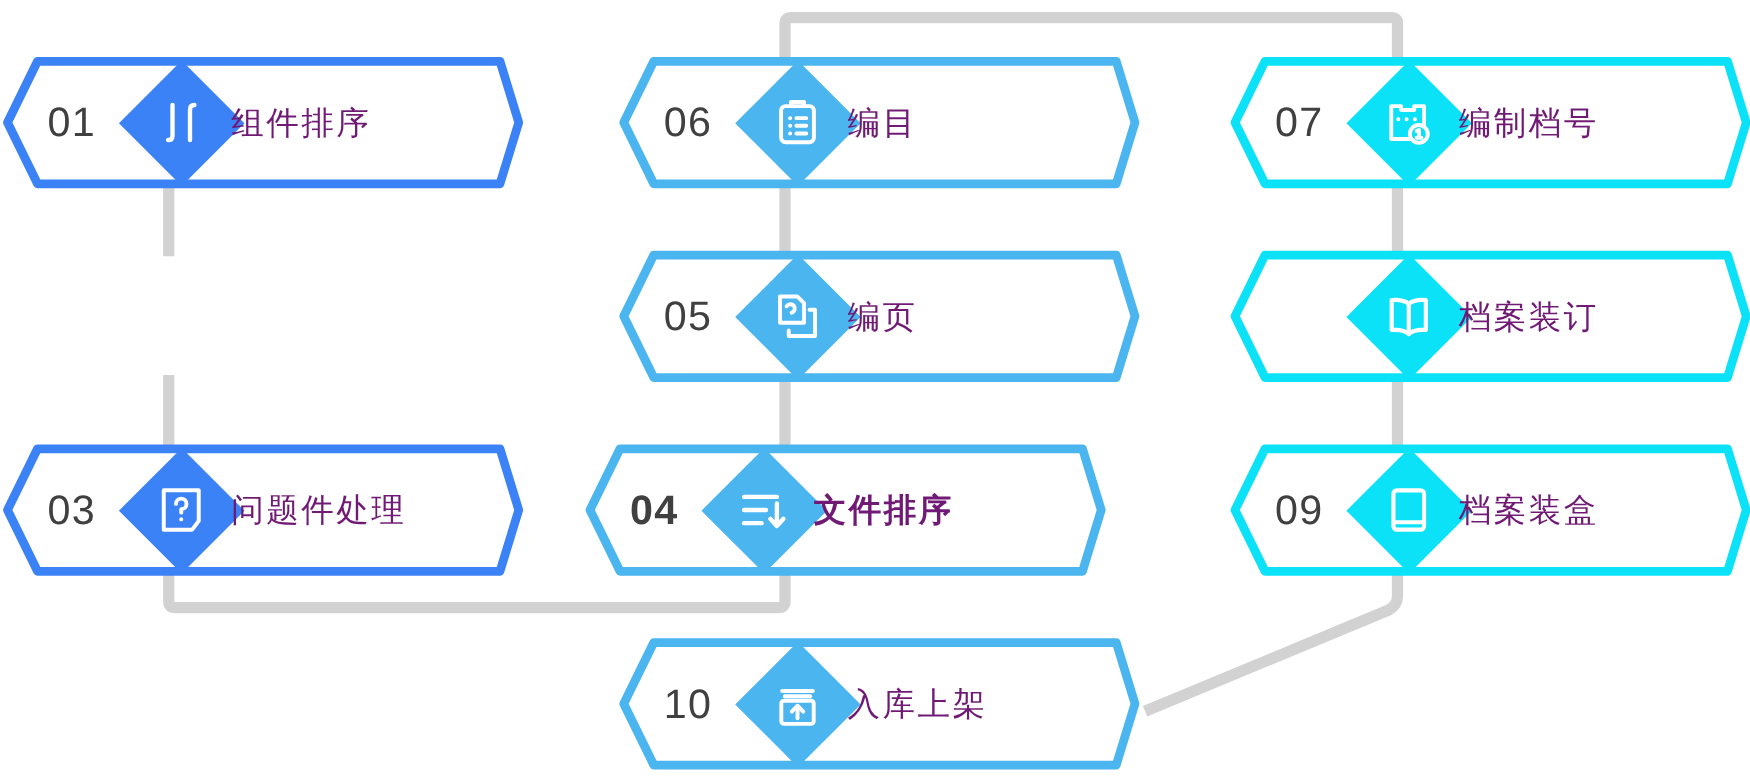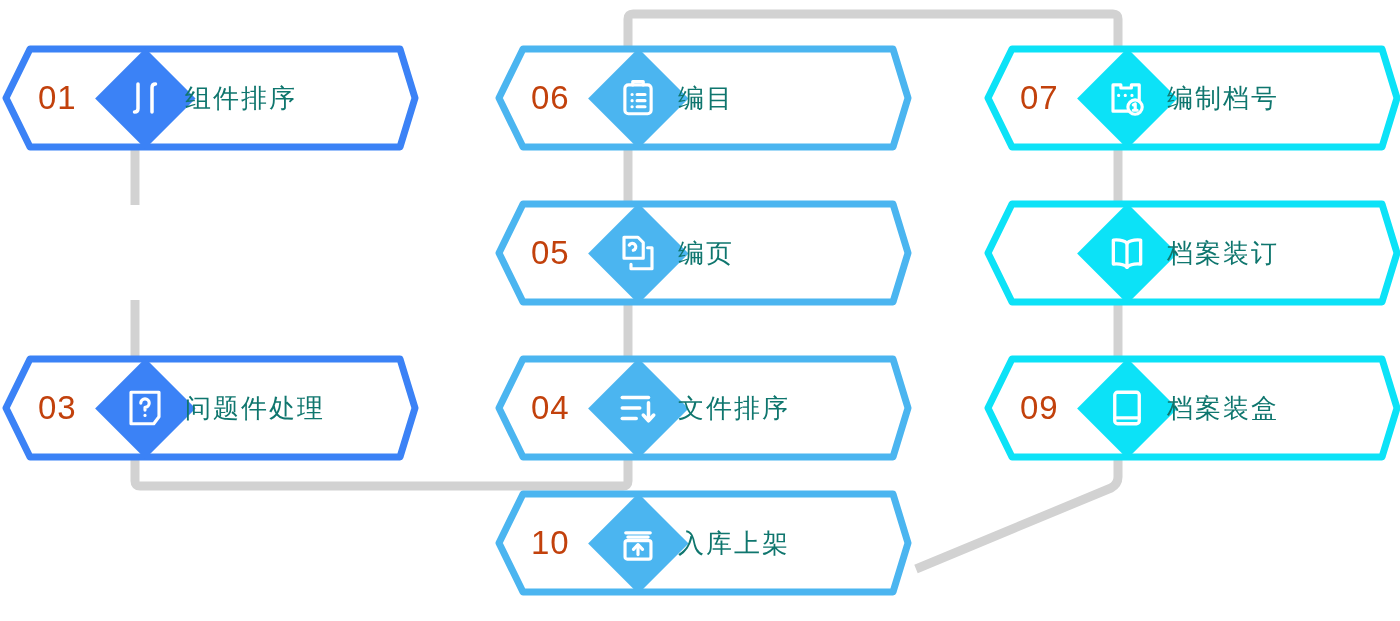--- a/index.html
+++ b/index.html
@@ -8,27 +8,27 @@
     font-family:"Liberation Sans","DejaVu Sans",sans-serif;
     overflow:hidden;position:relative;
   }
   #stage{position:absolute;left:0;top:0;width:1400px;height:621px;}
   .connectors{position:absolute;left:0;top:0;width:1400px;height:621px;pointer-events:none;}
   .node{position:absolute;width:420px;height:110px;}
   .node svg.hexwrap{position:absolute;left:0;top:0;width:420px;height:110px;overflow:visible;}
   .node .num{
     position:absolute;left:38px;top:0;height:110px;
     display:flex;align-items:center;justify-content:flex-start;
-    font-size:33px;color:#c2410c;letter-spacing:1px;
+    font-size:33px;color:#404040;letter-spacing:1px;
     font-family:"Liberation Sans","DejaVu Sans",sans-serif;
   }
   .node .label{
     position:absolute;left:185px;top:0;height:110px;
     display:flex;align-items:center;
-    font-size:26px;color:#0f766e;letter-spacing:2px;
+    font-size:26px;color:#701a75;letter-spacing:2px;
     font-family:"Liberation Sans","DejaVu Sans",sans-serif;
     white-space:nowrap;
   }
   .node .diamond{
     position:absolute;left:95px;top:5px;width:100px;height:100px;
   }
   .node .diamond .sq{
     position:absolute;left:14.64px;top:14.64px;width:70.7px;height:70.7px;
     transform:rotate(45deg);
   }
@@ -93,21 +93,21 @@
         <svg viewBox="0 0 24 24" fill="none" stroke="#ffffff" stroke-width="1.8" stroke-linecap="round" stroke-linejoin="round">
           <path d="M4 3 L20 3 L20 17 L17 21 L4 21 Z"></path>
           <path d="M9.6 9.2 A2.4 2.4 0 1 1 12 11.6 L12 13.2"></path>
           <path d="M12 16.2 L12 16.3"></path>
         </svg>
       </div>
     </div>
     <div class="label">问题件处理</div>
   </div>
 
-  <div class="node" style="left:493px;top:353px;">
+  <div class="node" style="left:466px;top:353px;font-weight:bold;">
     <svg class="hexwrap" viewBox="0 0 420 110">
       <path d="M30,6 L400,6 L415,55 L400,104 L30,104 L6,55 Z" fill="#ffffff" stroke="#4bb5f0" stroke-width="7" stroke-linejoin="round"></path>
     </svg>
     <div class="num">04</div>
     <div class="diamond">
       <div class="sq" style="background:#4bb5f0;"></div>
       <div class="glyph">
         <svg viewBox="0 0 24 24" fill="none" stroke="#ffffff" stroke-width="2" stroke-linecap="round" stroke-linejoin="round">
           <path d="M3 6 L18 6"></path>
           <path d="M3 12 L13 12"></path>
@@ -203,21 +203,21 @@
       <div class="glyph">
         <svg viewBox="0 0 24 24" fill="none" stroke="#ffffff" stroke-width="1.9" stroke-linecap="round" stroke-linejoin="round">
           <rect x="5" y="3" width="14" height="18" rx="1.6"></rect>
           <path d="M5.2 17.6 L18.8 17.6"></path>
         </svg>
       </div>
     </div>
     <div class="label">档案装盒</div>
   </div>
 
-  <div class="node" style="left:493px;top:488px;">
+  <div class="node" style="left:493px;top:508px;">
     <svg class="hexwrap" viewBox="0 0 420 110">
       <path d="M30,6 L400,6 L415,55 L400,104 L30,104 L6,55 Z" fill="#ffffff" stroke="#4bb5f0" stroke-width="7" stroke-linejoin="round"></path>
     </svg>
     <div class="num">10</div>
     <div class="diamond">
       <div class="sq" style="background:#4bb5f0;"></div>
       <div class="glyph">
         <svg viewBox="0 0 24 24" fill="none" stroke="#ffffff" stroke-width="1.8" stroke-linecap="round" stroke-linejoin="round">
           <path d="M5 6.2 L19 6.2"></path>
           <path d="M6.2 8.6 L17.8 8.6"></path>

